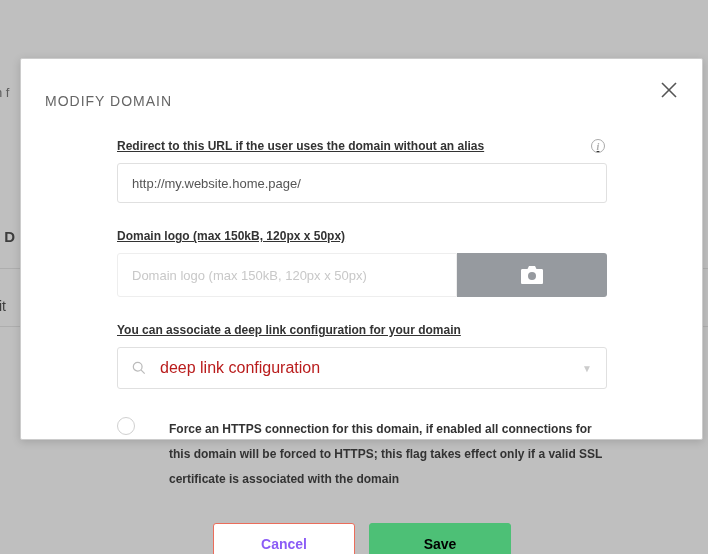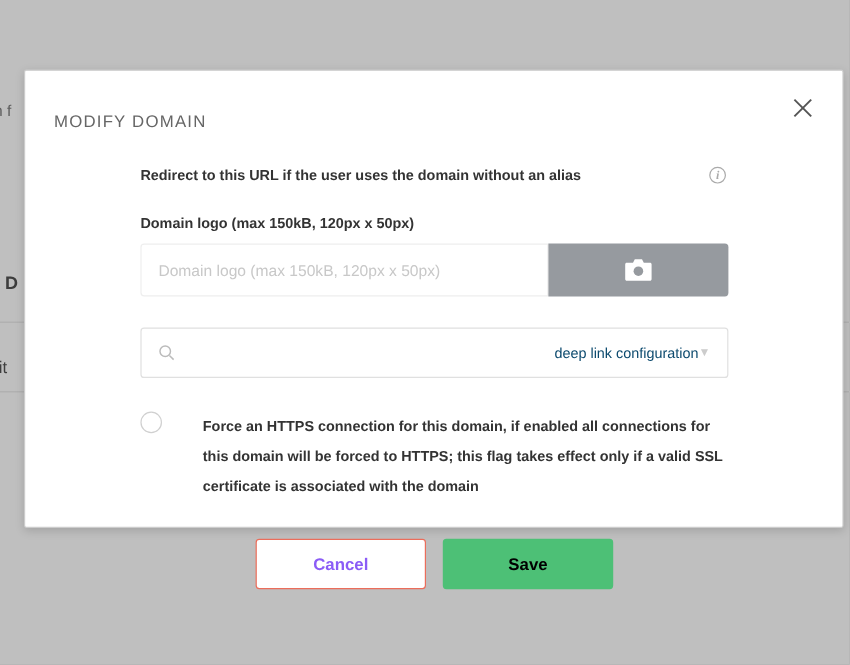--- a/index.html
+++ b/index.html
@@ -111,20 +111,21 @@
       width: 490px;
     }
     .field-label {
       font-size: 12px;
       font-weight: 700;
       color: #333;
       margin-bottom: 10px;
       display: flex;
       align-items: center;
       justify-content: space-between;
+      text-decoration: underline;
     }
     .info-icon {
       width: 14px;
       height: 14px;
       border: 1px solid #aaa;
       border-radius: 50%;
       display: inline-flex;
       align-items: center;
       justify-content: center;
       color: #aaa;
@@ -193,24 +194,23 @@
       padding: 0 14px;
       cursor: pointer;
     }
     .search-icon {
       color: #bbb;
       margin-right: 14px;
       width: 14px;
       height: 14px;
     }
     .search-placeholder {
-      color: #0c4a6e;
-      font-size: 12px;
+      color: #b91c1c;
+      font-size: 16px;
       flex: 1;
-      text-align: right;
     }
     .chevron-down {
       color: #ccc;
       font-size: 10px;
     }
     .checkbox-row {
       display: flex;
       align-items: flex-start;
       margin-top: 28px;
       gap: 24px;
@@ -282,38 +282,42 @@
   </div>
   <div class="modal-title">MODIFY DOMAIN</div>
 
   <div class="form-area">
 
     <div class="field-block">
       <div class="field-label">
         <span>Redirect to this URL if the user uses the domain without an alias</span>
         <span class="info-icon">i</span>
       </div>
+      <input type="text" class="text-input" value="http://my.website.home.page/" style="">
     </div>
 
     <div class="field-block">
       <div class="field-label">
         <span>Domain logo (max 150kB, 120px x 50px)</span>
       </div>
       <div class="logo-row">
         <div class="logo-input">Domain logo (max 150kB, 120px x 50px)</div>
         <button class="camera-btn">
           <svg viewBox="0 0 24 20">
             <path fill="currentColor" d="M9 1 L7.5 4 L2.5 4 C1.5 4 1 4.5 1 5.5 L1 17.5 C1 18.5 1.5 19 2.5 19 L21.5 19 C22.5 19 23 18.5 23 17.5 L23 5.5 C23 4.5 22.5 4 21.5 4 L16.5 4 L15 1 Z"></path>
             <circle cx="12" cy="11" r="4" fill="#969a9f"></circle>
           </svg>
         </button>
       </div>
     </div>
 
     <div class="field-block" style="margin-bottom:10px;">
+      <div class="field-label">
+        <span>You can associate a deep link configuration for your domain</span>
+      </div>
       <div class="search-wrap">
         <svg class="search-icon" viewBox="0 0 16 16">
           <circle cx="6.5" cy="6.5" r="5" stroke="currentColor" stroke-width="1.4" fill="none"></circle>
           <line x1="10.5" y1="10.5" x2="14.5" y2="14.5" stroke="currentColor" stroke-width="1.4"></line>
         </svg>
         <span class="search-placeholder">deep link configuration</span>
         <span class="chevron-down">▼</span>
       </div>
     </div>
 

